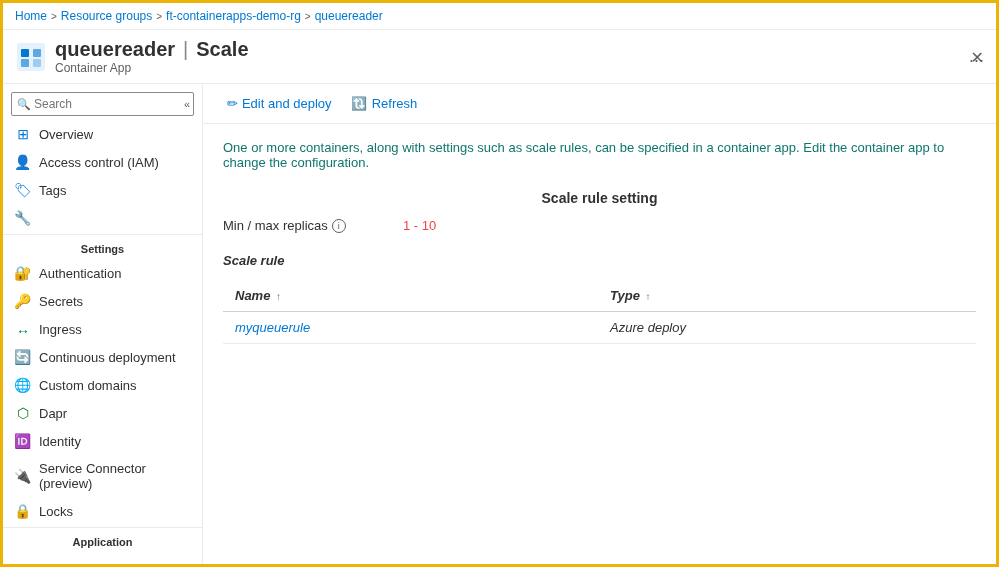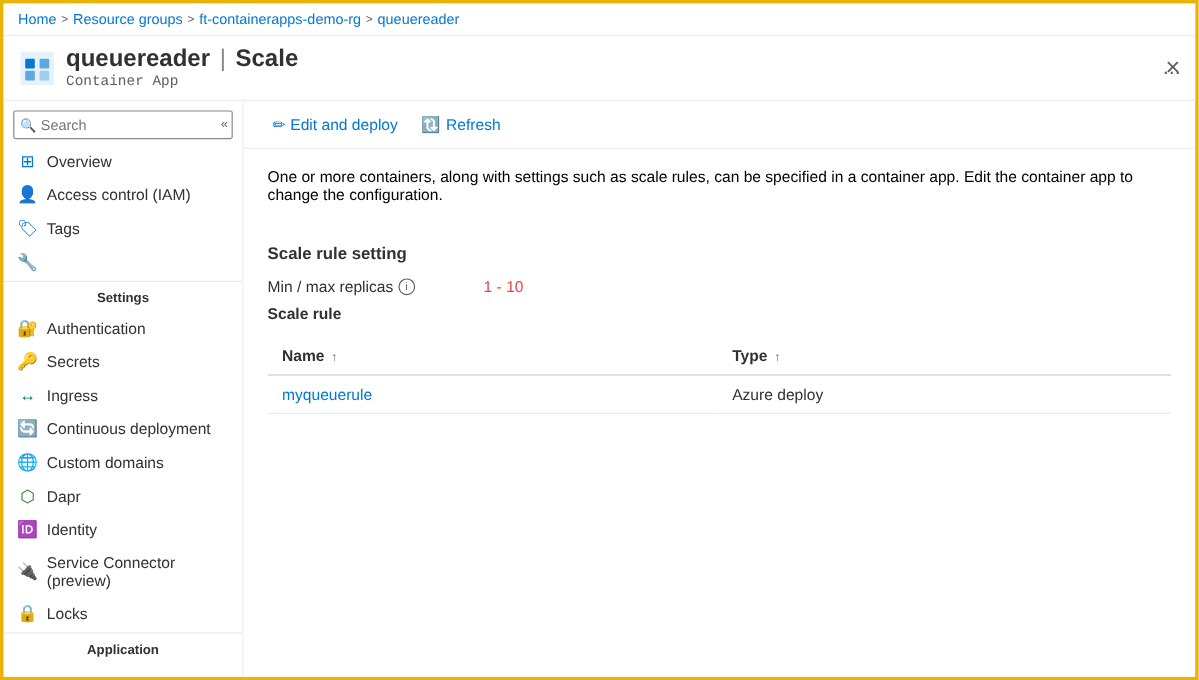--- a/index.html
+++ b/index.html
@@ -11,21 +11,21 @@
     .breadcrumb { display: flex; align-items: center; padding: 6px 12px; font-size: 12px; color: #0078d4; gap: 4px; border-bottom: 1px solid #edebe9; background: #fff; }
     .breadcrumb span { color: #605e5c; }
     .breadcrumb a { color: #0078d4; text-decoration: none; cursor: pointer; }
     .breadcrumb-separator { color: #605e5c; font-size: 10px; }
 
     
     .header { display: flex; align-items: center; padding: 8px 12px; border-bottom: 1px solid #edebe9; background: #fff; position: relative; }
     .header-icon { width: 32px; height: 32px; margin-right: 8px; display: flex; align-items: center; justify-content: center; }
     .header-title-group { flex: 1; }
     .header-title { font-size: 20px; font-weight: 600; color: #323130; }
-    .header-subtitle { font-size: 12px; color: #605e5c; font-family: Liberation Mono, monospace; }
+    .header-subtitle { font-size: 12px; color: #605e5c; }
     .header-ellipsis { margin-left: 12px; color: #605e5c; cursor: pointer; font-size: 18px; }
     .header-close { position: absolute; right: 12px; top: 50%; transform: translateY(-50%); cursor: pointer; color: #605e5c; font-size: 16px; }
 
     
     .main-layout { display: flex; flex: 1; overflow: hidden; }
 
     
     .sidebar { width: 200px; border-right: 1px solid #edebe9; display: flex; flex-direction: column; overflow-y: auto; background: #fff; flex-shrink: 0; }
     .sidebar-search { padding: 8px 8px 4px 8px; }
     .sidebar-search input { width: 100%; padding: 4px 8px; border: 1px solid #8a8886; border-radius: 2px; font-size: 12px; color: #323130; }
@@ -37,31 +37,31 @@
 
     
     .content { flex: 1; overflow-y: auto; padding: 0; background: #fff; }
 
     
     .toolbar { display: flex; align-items: center; padding: 8px 16px; border-bottom: 1px solid #edebe9; gap: 4px; }
     .toolbar-btn { display: flex; align-items: center; gap: 4px; padding: 4px 8px; border: none; background: none; cursor: pointer; color: #0078d4; font-size: 13px; border-radius: 2px; }
 
     
     .content-body { padding: 16px 20px; }
-    .description-text { font-size: 13px; color: #000000; margin-bottom: 33px; max-width: 800px; }
-
-    .section-heading { font-size: 14px; font-weight: 700; color: #323130; margin-bottom: 12px; }
+    .description-text { font-size: 13px; color: #0f766e; margin-bottom: 20px; max-width: 800px; }
+
+    .section-heading { font-size: 14px; font-weight: 700; color: #323130; margin-bottom: 12px; text-align: center; }
     .section-subheading { font-size: 13px; font-weight: 700; color: #323130; margin-bottom: 12px; }
 
     .field-row { display: flex; align-items: center; }
     .field-label { font-size: 13px; color: #323130; display: flex; align-items: center; gap: 4px; min-width: 180px; }
     .field-value { font-size: 13px; color: #ef4444; }
     .info-icon { width: 14px; height: 14px; border: 1px solid #605e5c; border-radius: 50%; display: inline-flex; align-items: center; justify-content: center; font-size: 9px; color: #605e5c; cursor: pointer; }
 
-    .scale-rule-section { margin-top: 8px; }
+    .scale-rule-section { margin-top: 20px; font-style: italic; }
     .table { width: 100%; border-collapse: collapse; }
     .table th { text-align: left; padding: 8px 12px; font-size: 13px; font-weight: 600; color: #323130; border-bottom: 1px solid #d2d0ce; }
     .table td { padding: 8px 12px; font-size: 13px; border-bottom: 1px solid #edebe9; }
     .table td a { color: #0078d4; text-decoration: none; cursor: pointer; }
     .sort-arrow { font-size: 10px; color: #605e5c; margin-left: 2px; }
 
     
     .sidebar::-webkit-scrollbar { width: 4px; }
     .sidebar::-webkit-scrollbar-thumb { background: #c8c6c4; }
 

